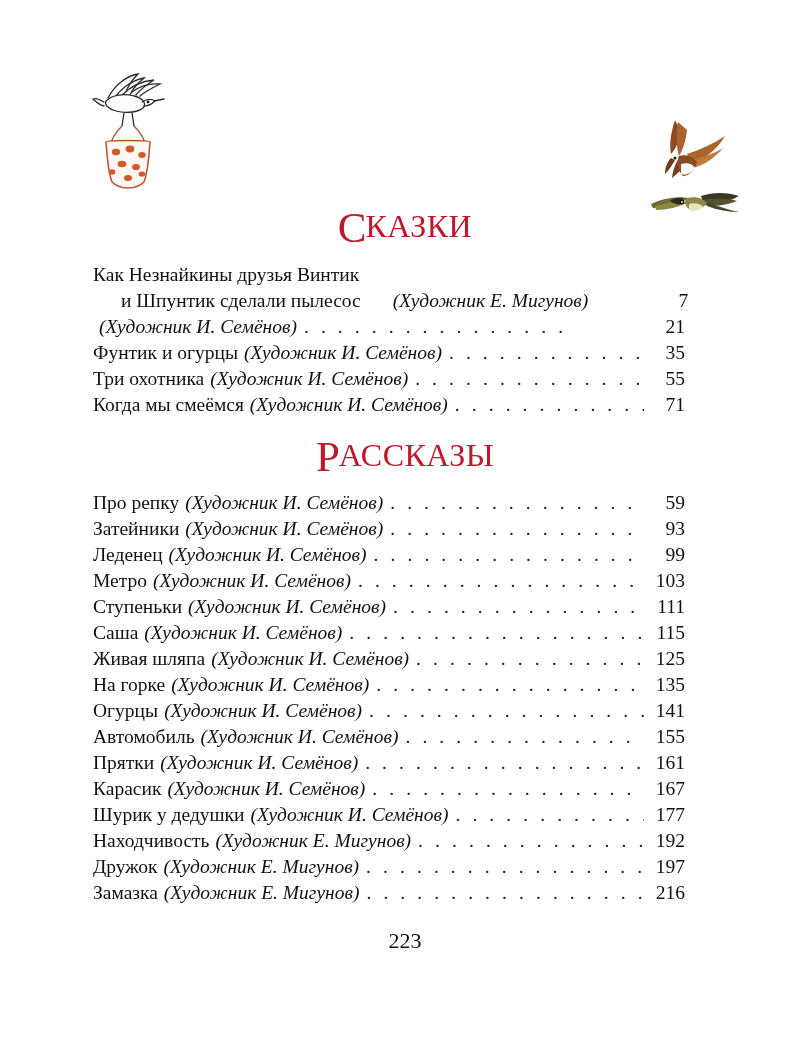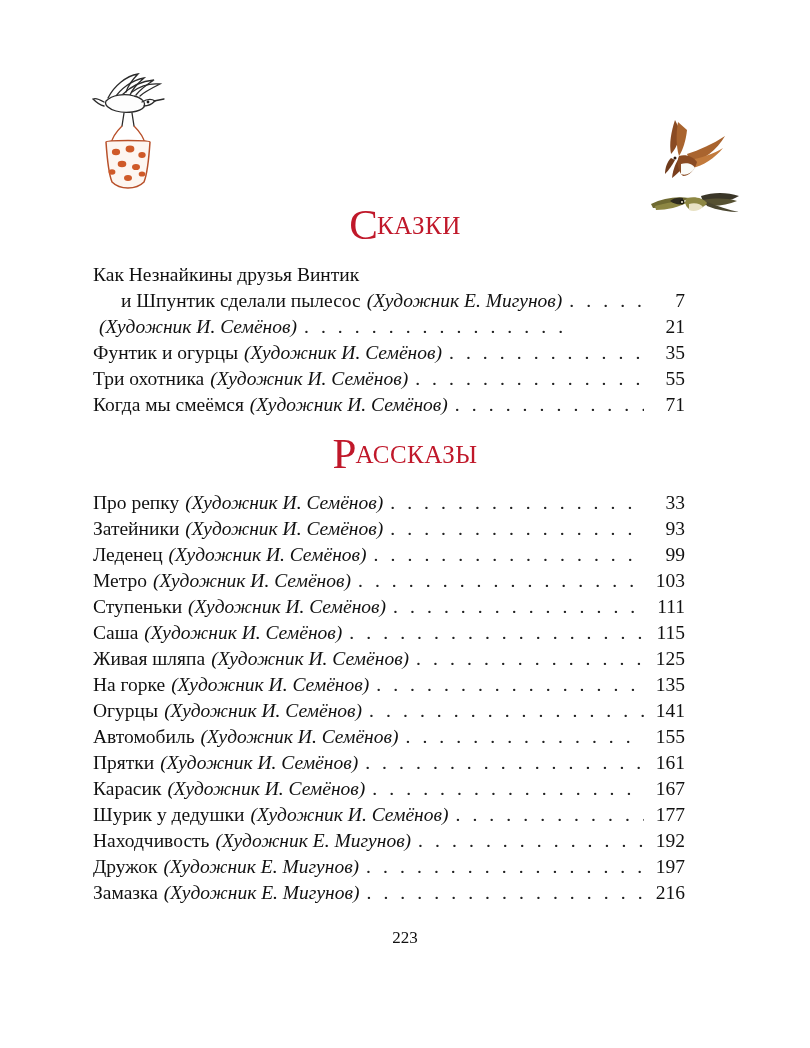--- a/index.html
+++ b/index.html
@@ -63,21 +63,21 @@
 
   
   .section-head {
     width: 810px;
     text-align: center;
     font-family: "Liberation Serif", "DejaVu Serif", serif;
     font-weight: 400;
     white-space: nowrap;
   }
   .section-head .shead-text {
-    font-size: 25px;
+    font-size: 32px;
     letter-spacing: 0.5px;
   }
   .section-head .shead-cap {
     font-size: 43px;
     line-height: 0.8;
     vertical-align: -5px;
     margin-right: -1px;
   }
   #head-skazki { position: absolute; left: 0; top: 208px; }
   #head-rasskazy { position: absolute; left: 0; top: 437px; }
@@ -109,20 +109,21 @@
     display: block;
     height: 26px;
     line-height: 26px;
   }
   .toc-entry.wrapped .wrap-line-2 {
     display: flex;
     align-items: baseline;
     height: 26px;
     line-height: 26px;
     padding-left: 28px;
+    gap: 26px;
   }
 
   .entry-title {
     flex: 0 0 auto;
   }
   .entry-artist {
     flex: 0 0 auto;
     font-style: italic;
     margin-left: 6px;
   }
@@ -145,21 +146,21 @@
     font-variant-numeric: lining-nums;
   }
 
   
   .folio {
     position: absolute;
     left: 0;
     top: 928px;
     width: 810px;
     text-align: center;
-    font-size: 17px;
+    font-size: 22px;
   }
 </style>
 </head>
 <body>
 
 <div class="page">
 
   <div class="illus illus-bird-bag">
     <svg viewBox="0 0 78 130" width="78" height="130" aria-hidden="true">
       <g fill="none" stroke="#2b2b2b" stroke-width="1.3" stroke-linecap="round">
@@ -283,21 +284,21 @@
       <span class="shead-cap">Р</span><span class="shead-text">АССКАЗЫ</span>
     </span>
   </div>
 
   <div class="toc-list" id="list-rasskazy">
 
     <div class="toc-entry">
       <span class="entry-title">Про репку</span>
       <span class="entry-artist">(Художник И. Семёнов)</span>
       <span class="entry-leader">. . . . . . . . . . . . . . . . . . . . . . . . . . .</span>
-      <span class="entry-page">33</span>
+      <span class="entry-page">59</span>
     </div>
 
     <div class="toc-entry">
       <span class="entry-title">Затейники</span>
       <span class="entry-artist">(Художник И. Семёнов)</span>
       <span class="entry-leader">. . . . . . . . . . . . . . . . . . . . . . . . .</span>
       <span class="entry-page">93</span>
     </div>
 
     <div class="toc-entry">

